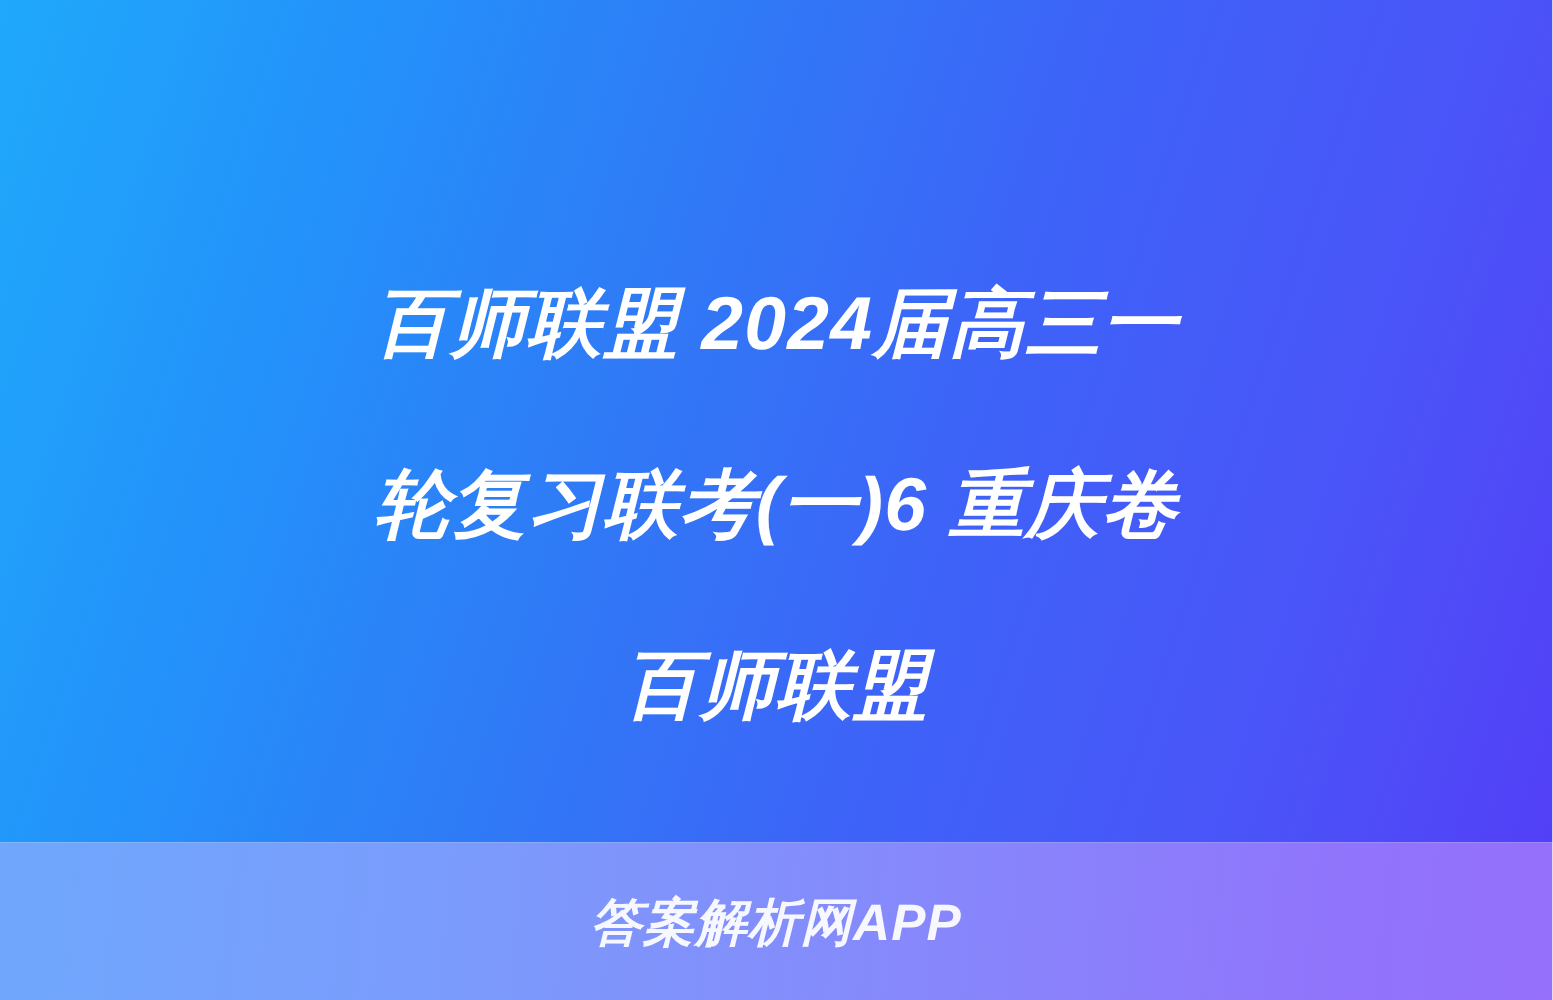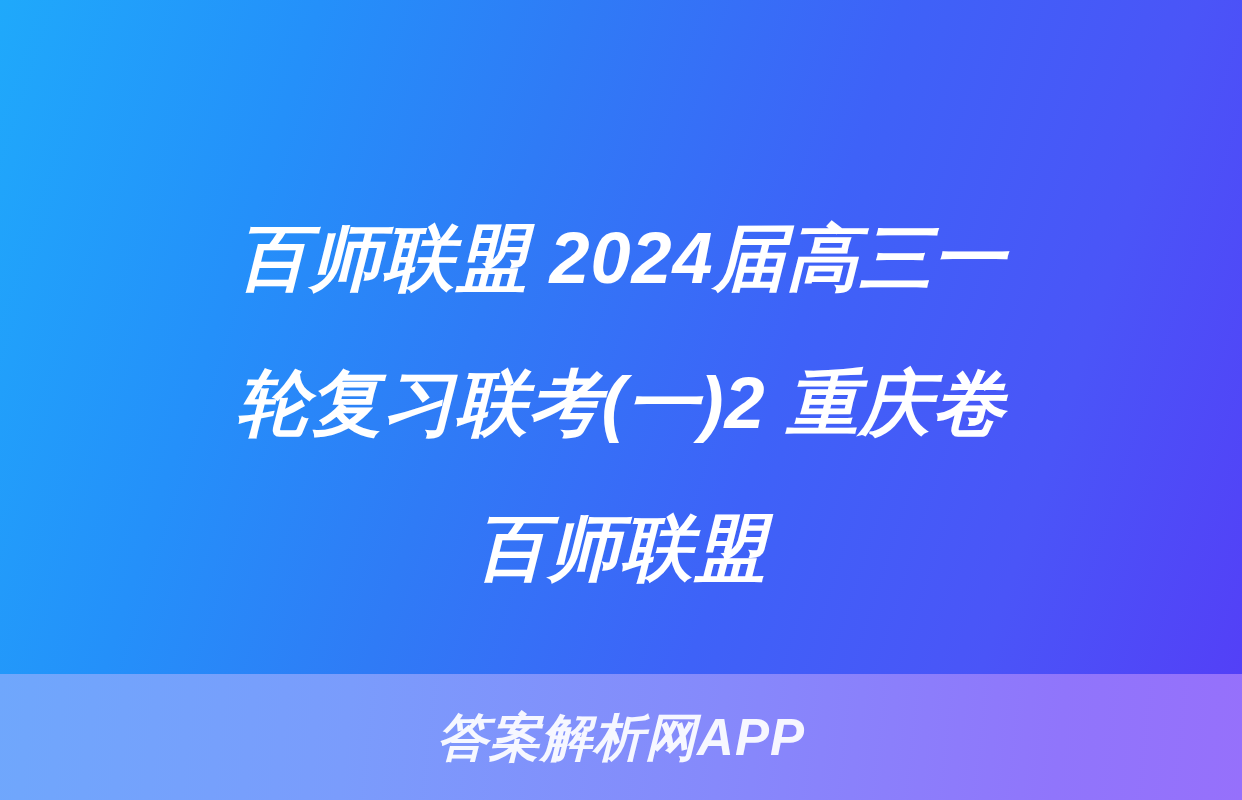--- a/index.html
+++ b/index.html
@@ -50,58 +50,58 @@
     left: 0;
     top: 186px;
     width: 1242px;
     text-align: center;
     padding: 0 40px;
     box-sizing: border-box;
   }
   .title-line {
     display: block;
     color: #ffffff;
-    font-size: 72px;
+    font-size: 60px;
     line-height: 145px;
     font-weight: 700;
     font-style: italic;
     letter-spacing: 1px;
     white-space: nowrap;
   }
 
   
   .watermark {
     position: absolute;
     left: 0;
     top: 712px;
     width: 1242px;
     text-align: center;
   }
   .watermark-text {
     display: inline-block;
     color: rgba(255, 255, 255, 0.93);
-    font-size: 51px;
+    font-size: 41px;
     line-height: 52px;
     font-weight: 700;
     font-style: italic;
     letter-spacing: 1px;
     white-space: nowrap;
   }
 </style>
 </head>
 <body>
 
 <div id="poster">
 
   <div class="bg-main"></div>
   <div class="bg-band"></div>
 
   <div class="title-block">
     <span class="title-line">百师联盟 2024届高三一</span>
-    <span class="title-line">轮复习联考(一)2 重庆卷</span>
+    <span class="title-line">轮复习联考(一)6 重庆卷</span>
     <span class="title-line">百师联盟</span>
   </div>
 
   <div class="watermark">
     <span class="watermark-text">答案解析网APP</span>
   </div>
 
 </div>
 
 </body></html>

